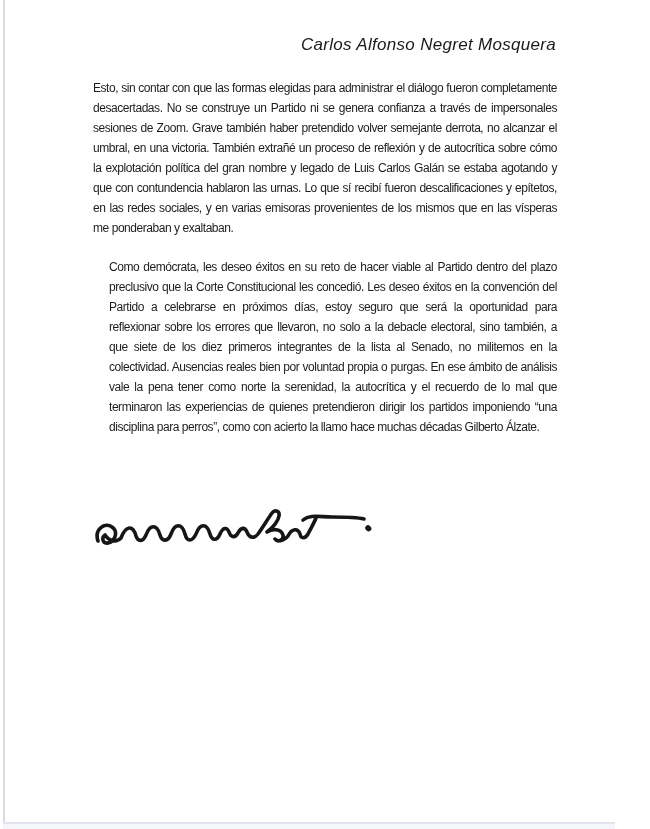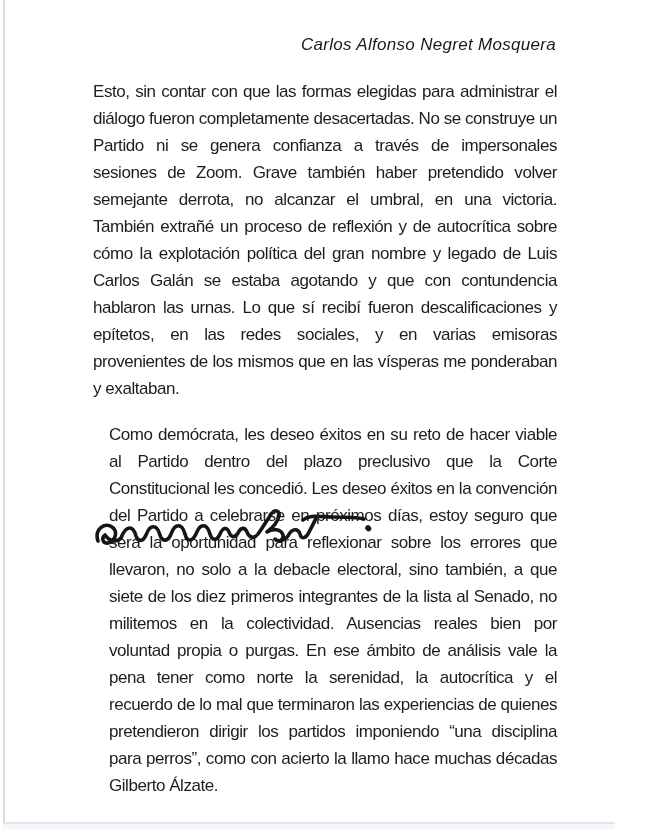--- a/index.html
+++ b/index.html
@@ -38,22 +38,22 @@
     font-style: italic;
     font-size: 17px;
     line-height: 22px;
     letter-spacing: 0.3px;
     text-align: right;
     color: #1a1a1a;
     padding-right: 1px;
   }
   .body-text p {
     margin: 0;
-    font-size: 17px;
-    line-height: 27px;
+    font-size: 12px;
+    line-height: 20px;
     letter-spacing: -0.45px;
     text-align: justify;
     color: #1d1d1d;
   }
   .body-text p.first-paragraph { margin-top: 22px; }
   .body-text p.second-paragraph { margin-top: 19px; margin-left: 16px; }
   .signature-wrap {
     position: absolute;
     left: 90px;
     top: 496px;

